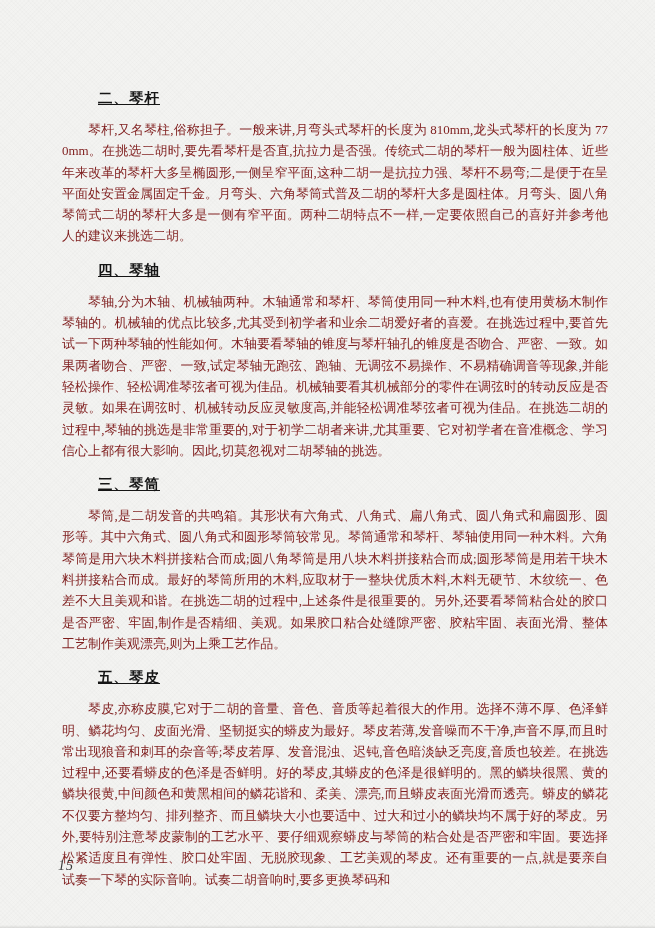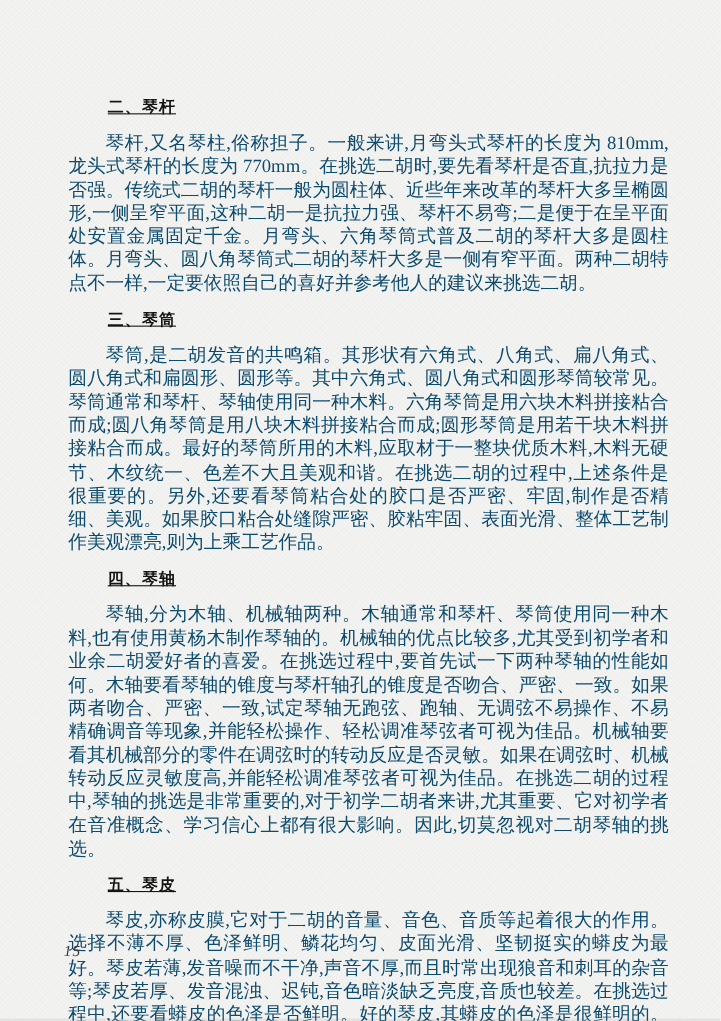--- a/index.html
+++ b/index.html
@@ -43,27 +43,27 @@
   .section-heading {
     font-size: 14.5px;
     font-weight: bold;
     color: #151515;
     margin: 0 0 10px 36px;
     line-height: 21px;
     letter-spacing: 1px;
     text-decoration: underline;
   }
   .section-body {
-    font-size: 17px;
+    font-size: 13px;
     line-height: 21.3px;
     margin: 0;
     text-align: justify;
     text-justify: inter-ideograph;
     text-indent: 2em;
-    color: #0c4a6e;
+    color: #7f1d1d;
     word-break: break-all;
   }
   .page-number {
     position: absolute;
     left: 58px;
     top: 858px;
     font-size: 14px;
     font-style: italic;
     color: #3a3a3a;
     letter-spacing: 1px;
@@ -88,27 +88,27 @@
 
 <div class="page">
   <main class="content">
 
     <section class="section">
       <h2 class="section-heading">二、琴杆</h2>
       <p class="section-body">琴杆,又名琴柱,俗称担子。一般来讲,月弯头式琴杆的长度为 810mm,龙头式琴杆的长度为 770mm。在挑选二胡时,要先看琴杆是否直,抗拉力是否强。传统式二胡的琴杆一般为圆柱体、近些年来改革的琴杆大多呈椭圆形,一侧呈窄平面,这种二胡一是抗拉力强、琴杆不易弯;二是便于在呈平面处安置金属固定千金。月弯头、六角琴筒式普及二胡的琴杆大多是圆柱体。月弯头、圆八角琴筒式二胡的琴杆大多是一侧有窄平面。两种二胡特点不一样,一定要依照自己的喜好并参考他人的建议来挑选二胡。</p>
     </section>
 
     <section class="section">
-      <h2 class="section-heading">三、琴筒</h2>
-      <p class="section-body">琴筒,是二胡发音的共鸣箱。其形状有六角式、八角式、扁八角式、圆八角式和扁圆形、圆形等。其中六角式、圆八角式和圆形琴筒较常见。琴筒通常和琴杆、琴轴使用同一种木料。六角琴筒是用六块木料拼接粘合而成;圆八角琴筒是用八块木料拼接粘合而成;圆形琴筒是用若干块木料拼接粘合而成。最好的琴筒所用的木料,应取材于一整块优质木料,木料无硬节、木纹统一、色差不大且美观和谐。在挑选二胡的过程中,上述条件是很重要的。另外,还要看琴筒粘合处的胶口是否严密、牢固,制作是否精细、美观。如果胶口粘合处缝隙严密、胶粘牢固、表面光滑、整体工艺制作美观漂亮,则为上乘工艺作品。</p>
+      <h2 class="section-heading">四、琴轴</h2>
+      <p class="section-body">琴轴,分为木轴、机械轴两种。木轴通常和琴杆、琴筒使用同一种木料,也有使用黄杨木制作琴轴的。机械轴的优点比较多,尤其受到初学者和业余二胡爱好者的喜爱。在挑选过程中,要首先试一下两种琴轴的性能如何。木轴要看琴轴的锥度与琴杆轴孔的锥度是否吻合、严密、一致。如果两者吻合、严密、一致,试定琴轴无跑弦、跑轴、无调弦不易操作、不易精确调音等现象,并能轻松操作、轻松调准琴弦者可视为佳品。机械轴要看其机械部分的零件在调弦时的转动反应是否灵敏。如果在调弦时、机械转动反应灵敏度高,并能轻松调准琴弦者可视为佳品。在挑选二胡的过程中,琴轴的挑选是非常重要的,对于初学二胡者来讲,尤其重要、它对初学者在音准概念、学习信心上都有很大影响。因此,切莫忽视对二胡琴轴的挑选。</p>
     </section>
 
     <section class="section">
-      <h2 class="section-heading">四、琴轴</h2>
-      <p class="section-body">琴轴,分为木轴、机械轴两种。木轴通常和琴杆、琴筒使用同一种木料,也有使用黄杨木制作琴轴的。机械轴的优点比较多,尤其受到初学者和业余二胡爱好者的喜爱。在挑选过程中,要首先试一下两种琴轴的性能如何。木轴要看琴轴的锥度与琴杆轴孔的锥度是否吻合、严密、一致。如果两者吻合、严密、一致,试定琴轴无跑弦、跑轴、无调弦不易操作、不易精确调音等现象,并能轻松操作、轻松调准琴弦者可视为佳品。机械轴要看其机械部分的零件在调弦时的转动反应是否灵敏。如果在调弦时、机械转动反应灵敏度高,并能轻松调准琴弦者可视为佳品。在挑选二胡的过程中,琴轴的挑选是非常重要的,对于初学二胡者来讲,尤其重要、它对初学者在音准概念、学习信心上都有很大影响。因此,切莫忽视对二胡琴轴的挑选。</p>
+      <h2 class="section-heading">三、琴筒</h2>
+      <p class="section-body">琴筒,是二胡发音的共鸣箱。其形状有六角式、八角式、扁八角式、圆八角式和扁圆形、圆形等。其中六角式、圆八角式和圆形琴筒较常见。琴筒通常和琴杆、琴轴使用同一种木料。六角琴筒是用六块木料拼接粘合而成;圆八角琴筒是用八块木料拼接粘合而成;圆形琴筒是用若干块木料拼接粘合而成。最好的琴筒所用的木料,应取材于一整块优质木料,木料无硬节、木纹统一、色差不大且美观和谐。在挑选二胡的过程中,上述条件是很重要的。另外,还要看琴筒粘合处的胶口是否严密、牢固,制作是否精细、美观。如果胶口粘合处缝隙严密、胶粘牢固、表面光滑、整体工艺制作美观漂亮,则为上乘工艺作品。</p>
     </section>
 
     <section class="section">
       <h2 class="section-heading">五、琴皮</h2>
       <p class="section-body">琴皮,亦称皮膜,它对于二胡的音量、音色、音质等起着很大的作用。选择不薄不厚、色泽鲜明、鳞花均匀、皮面光滑、坚韧挺实的蟒皮为最好。琴皮若薄,发音噪而不干净,声音不厚,而且时常出现狼音和刺耳的杂音等;琴皮若厚、发音混浊、迟钝,音色暗淡缺乏亮度,音质也较差。在挑选过程中,还要看蟒皮的色泽是否鲜明。好的琴皮,其蟒皮的色泽是很鲜明的。黑的鳞块很黑、黄的鳞块很黄,中间颜色和黄黑相间的鳞花谐和、柔美、漂亮,而且蟒皮表面光滑而透亮。蟒皮的鳞花不仅要方整均匀、排列整齐、而且鳞块大小也要适中、过大和过小的鳞块均不属于好的琴皮。另外,要特别注意琴皮蒙制的工艺水平、要仔细观察蟒皮与琴筒的粘合处是否严密和牢固。要选择松紧适度且有弹性、胶口处牢固、无脱胶现象、工艺美观的琴皮。还有重要的一点,就是要亲自试奏一下琴的实际音响。试奏二胡音响时,要多更换琴码和</p>
     </section>
 
   </main>
 
   <div class="page-number">15</div>

